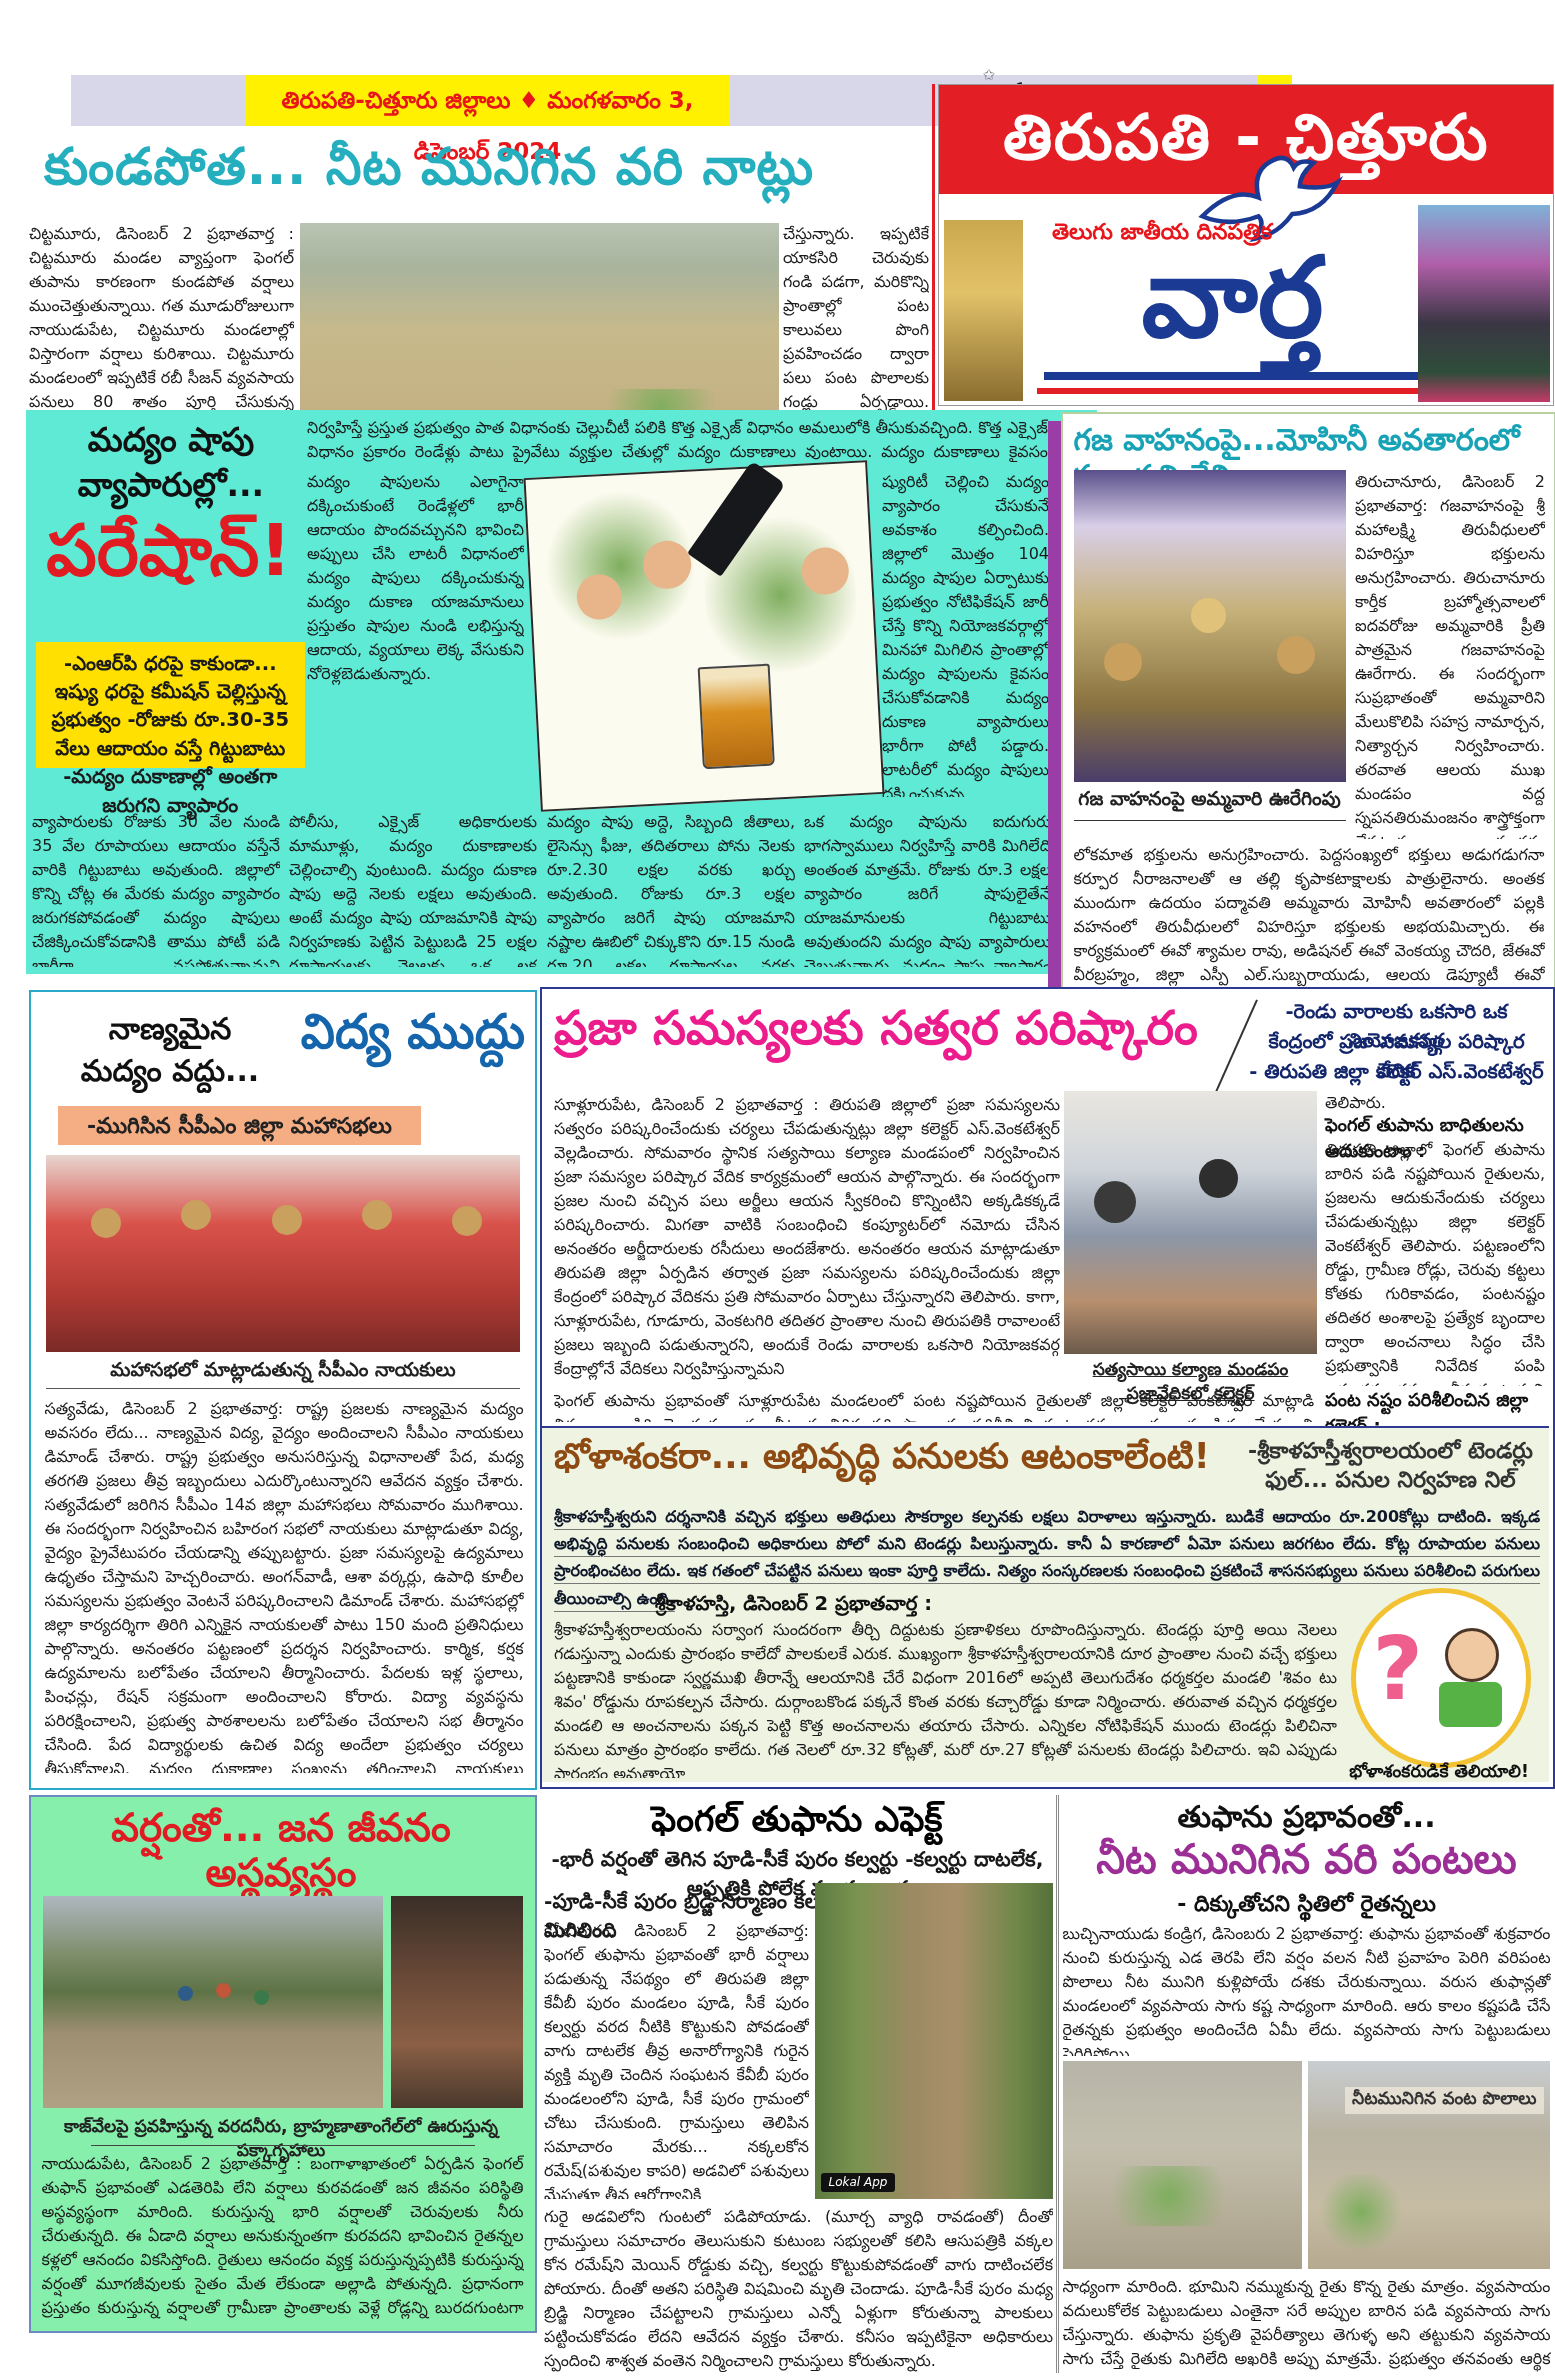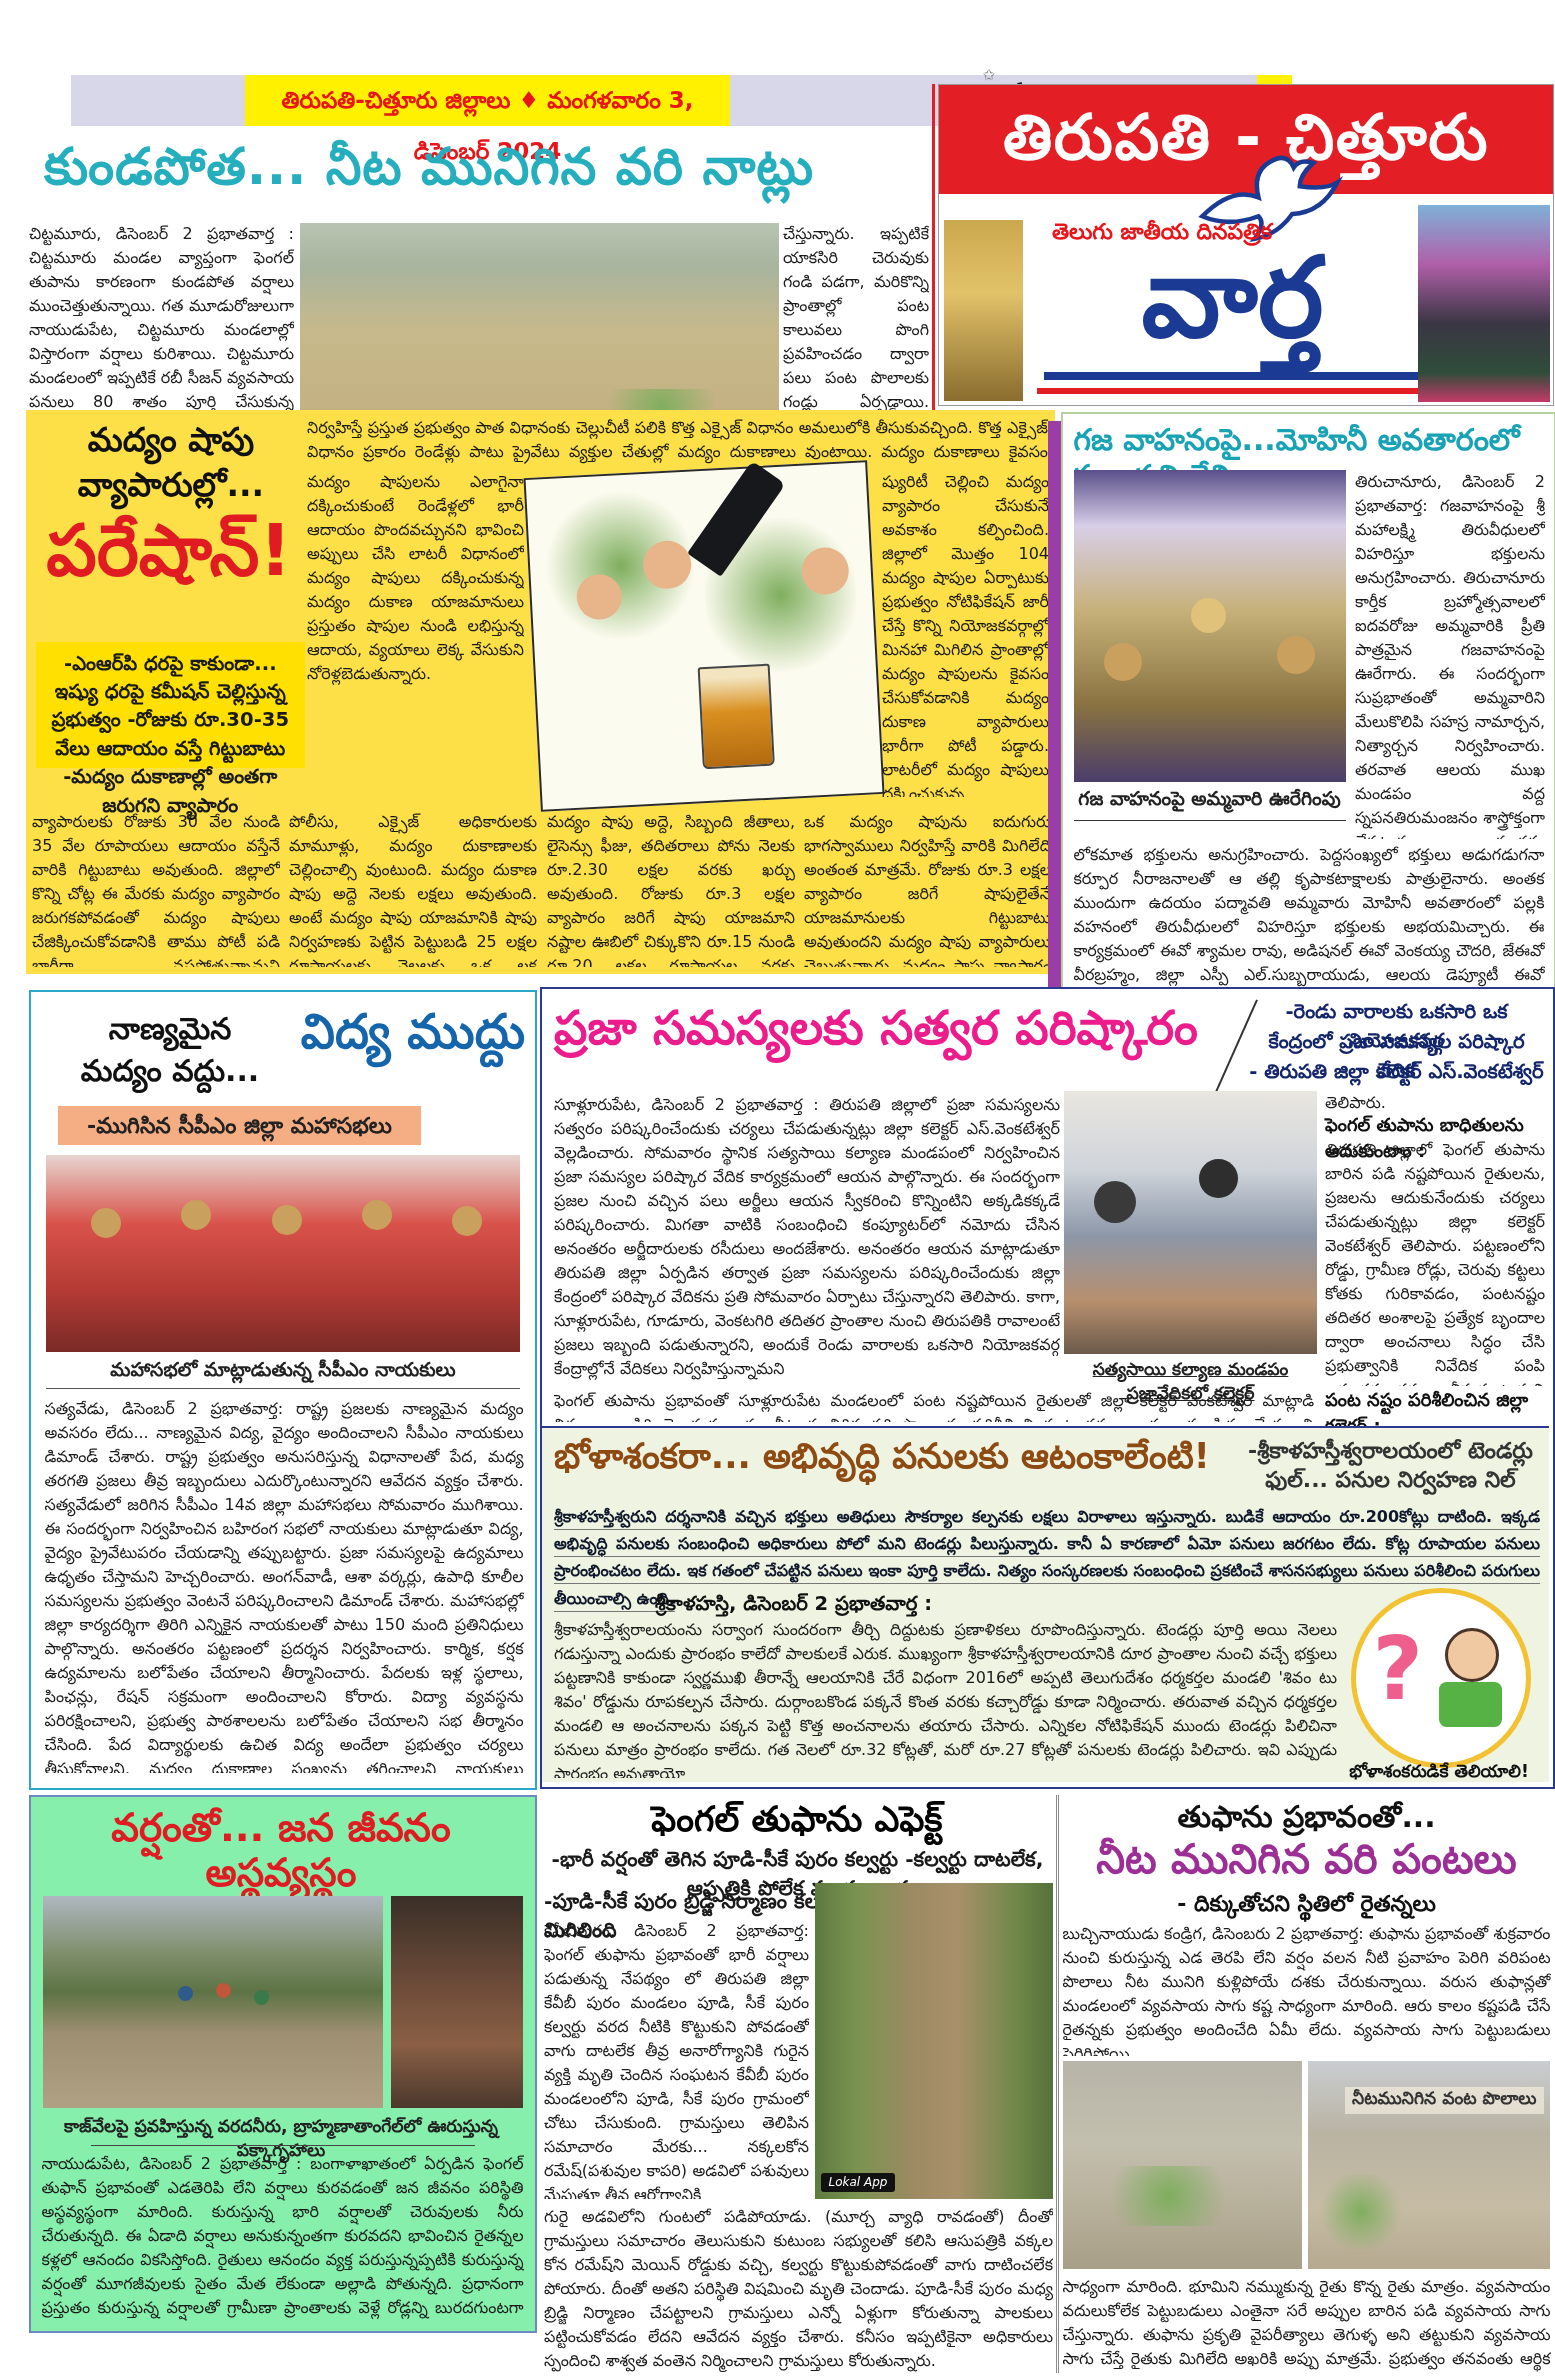--- a/index.html
+++ b/index.html
@@ -17,21 +17,21 @@
           font-size:35px;font-weight:bold;text-align:center;line-height:50px;}
   .leadhead{color:#25aebe;font-weight:bold;font-size:51px;letter-spacing:0.8px;white-space:nowrap;}
   .vrule-red{background:#e31e24;}
   
   .mast{border:0.8px solid #999;background:#fff;}
   .mastband{background:#e31e24;color:#fff;font-weight:bold;font-size:63px;text-align:center;line-height:105px;letter-spacing:1.5px;}
   .tagline{color:#e8151a;font-weight:bold;font-size:22px;}
   .biglogo{color:#1b3a94;font-weight:bold;font-size:111px;line-height:1.0;text-align:center;}
   .bluebar{background:#1b3a94;} .redbar{background:#e31e24;}
   
-  .liquor{background:#fde047;}
+  .liquor{background:#5eead4;padding-left:42px;}
   .lk{font-weight:bold;font-size:33px;color:#111;text-align:center;line-height:1.25;}
   .bang{font-weight:bold;font-size:71px;color:#e01b22;text-align:center;line-height:1.0;}
   .ybox{background:#ffe000;font-weight:bold;font-size:19.6px;line-height:1.45;color:#1a1a1a;padding:7.5px 10.5px;text-align:center;}
   .cartoon{background:#fcfbef;border:2.3px solid #2a2a2a;transform:rotate(-3deg);}
   
   .pback{background:#9b3da6;}
   .card-temple{background:#ffffff;border:2.3px solid #b8cf9e;}
   .templehead{color:#18a2b6;font-weight:bold;font-size:30px;line-height:1.2;}
   .capline{border-bottom:1.5px solid #333;padding-bottom:6px;}
   

